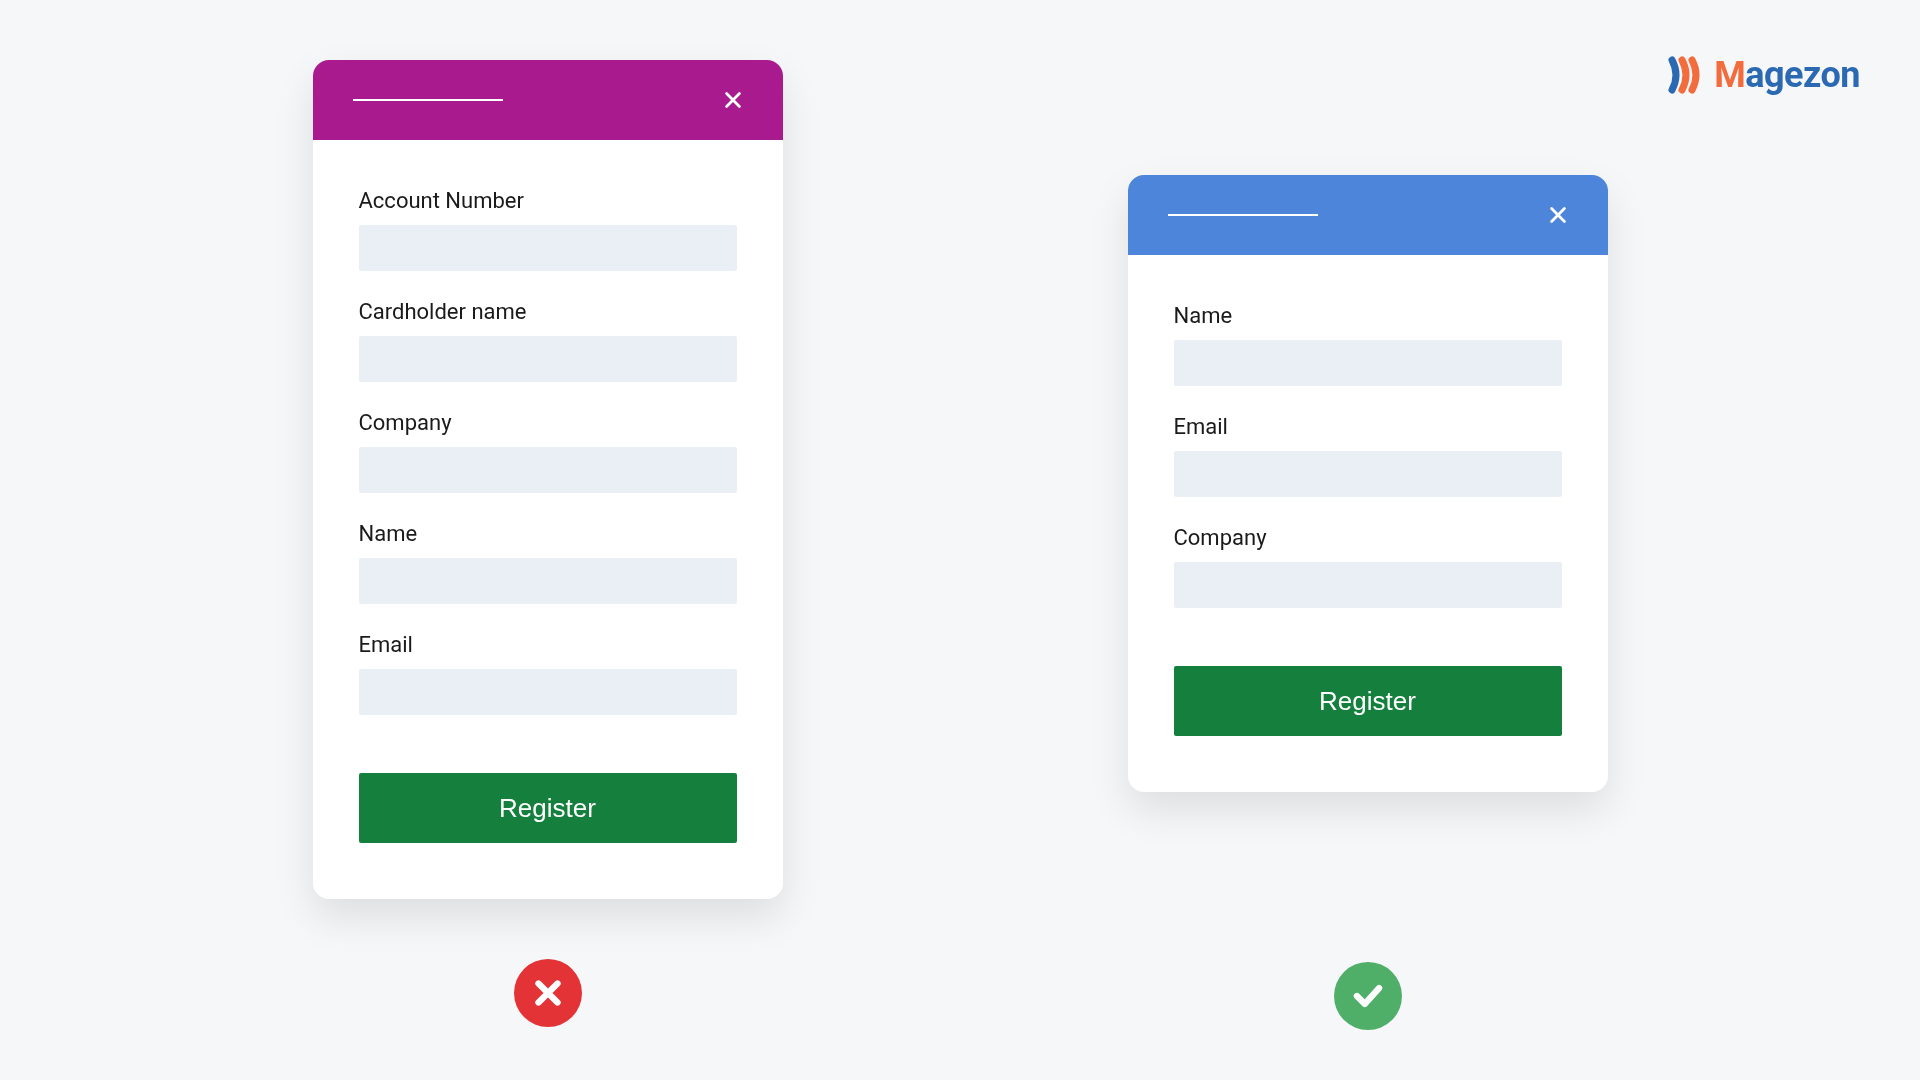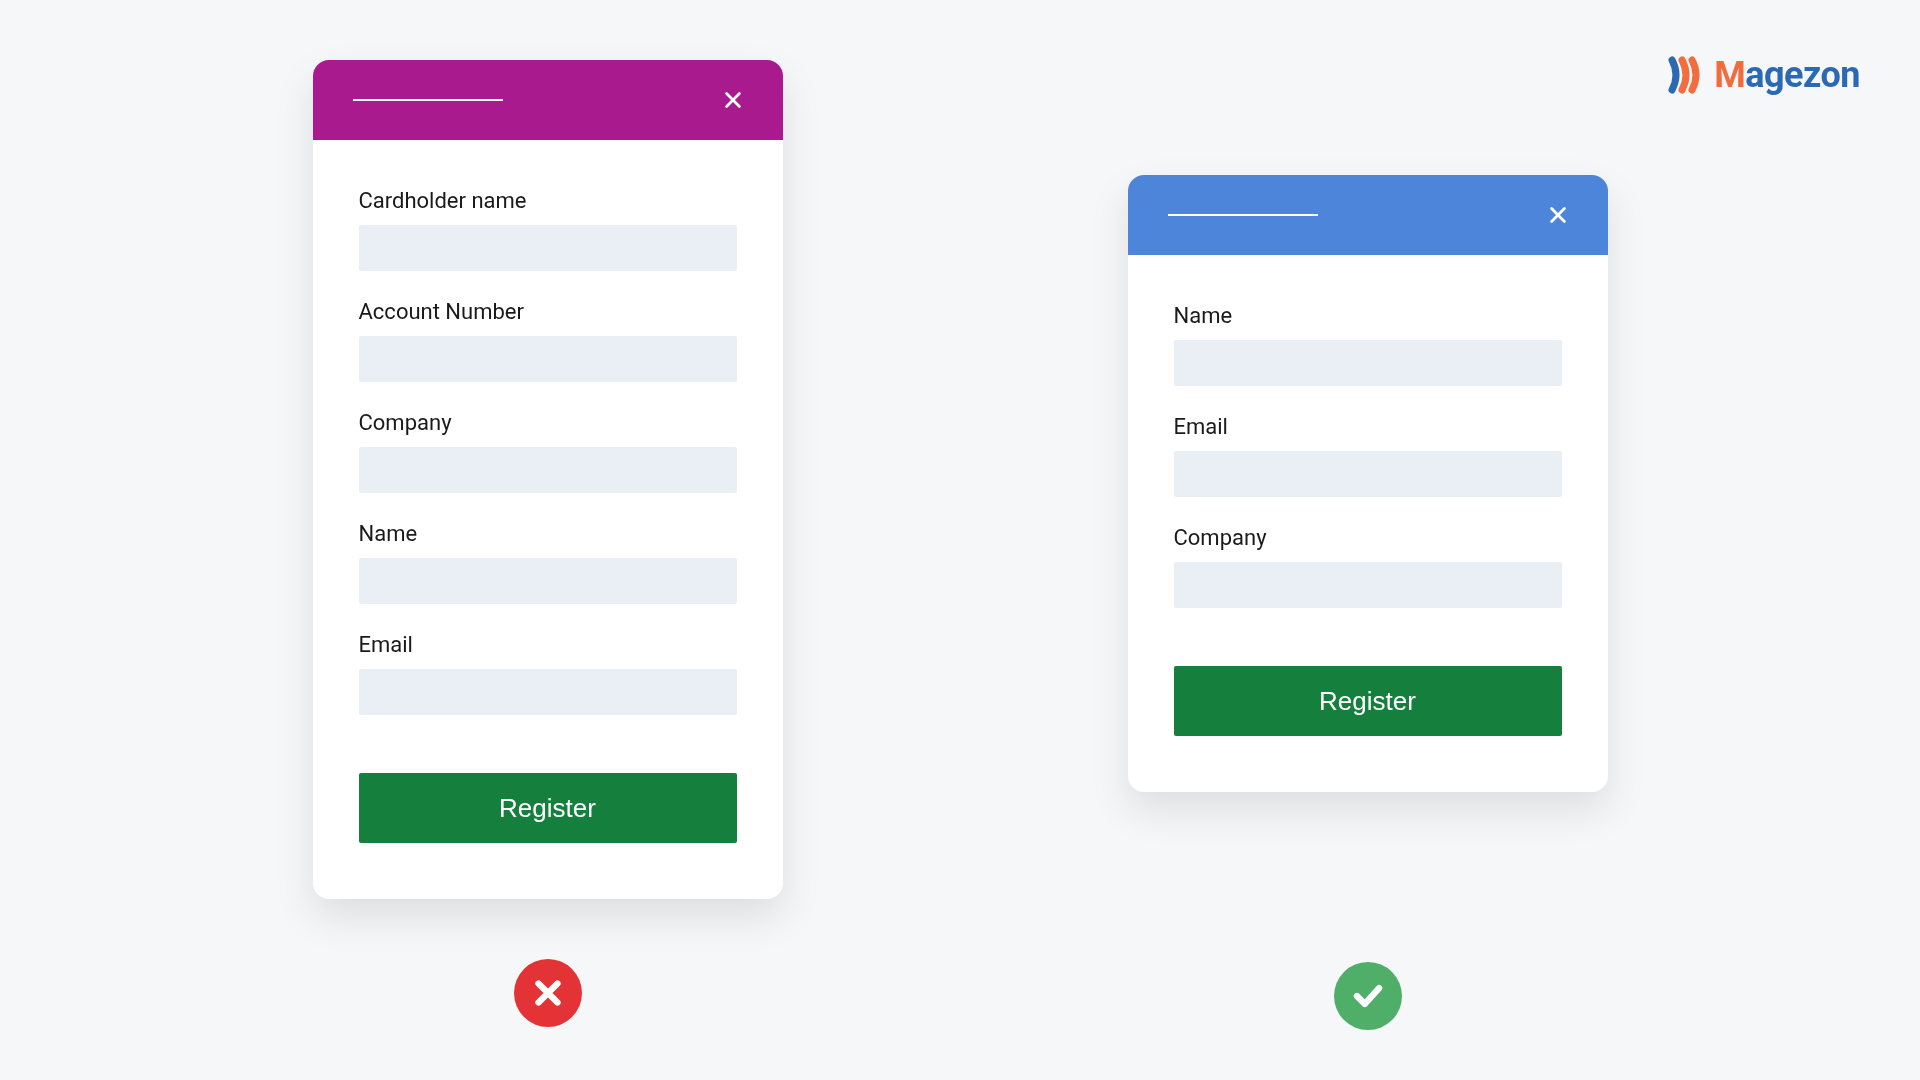--- a/index.html
+++ b/index.html
@@ -148,25 +148,25 @@
       <div class="card-header purple">
         <div class="header-line"></div>
         <div class="close-btn">
           <svg viewBox="0 0 24 24" width="22" height="22">
               <path d="M5 5 L19 19 M19 5 L5 19" stroke="#fff" stroke-width="3" stroke-linecap="round"></path>
             </svg>
         </div>
       </div>
       <div class="card-body">
         <div class="field">
+          <label class="field-label">Account Number</label>
+          <input class="field-input" style="">
+        </div>
+        <div class="field">
           <label class="field-label">Cardholder name</label>
-          <input class="field-input" style="">
-        </div>
-        <div class="field">
-          <label class="field-label">Account Number</label>
           <input class="field-input" style="">
         </div>
         <div class="field">
           <label class="field-label">Company</label>
           <input class="field-input" style="">
         </div>
         <div class="field">
           <label class="field-label">Name</label>
           <input class="field-input" style="">
         </div>

